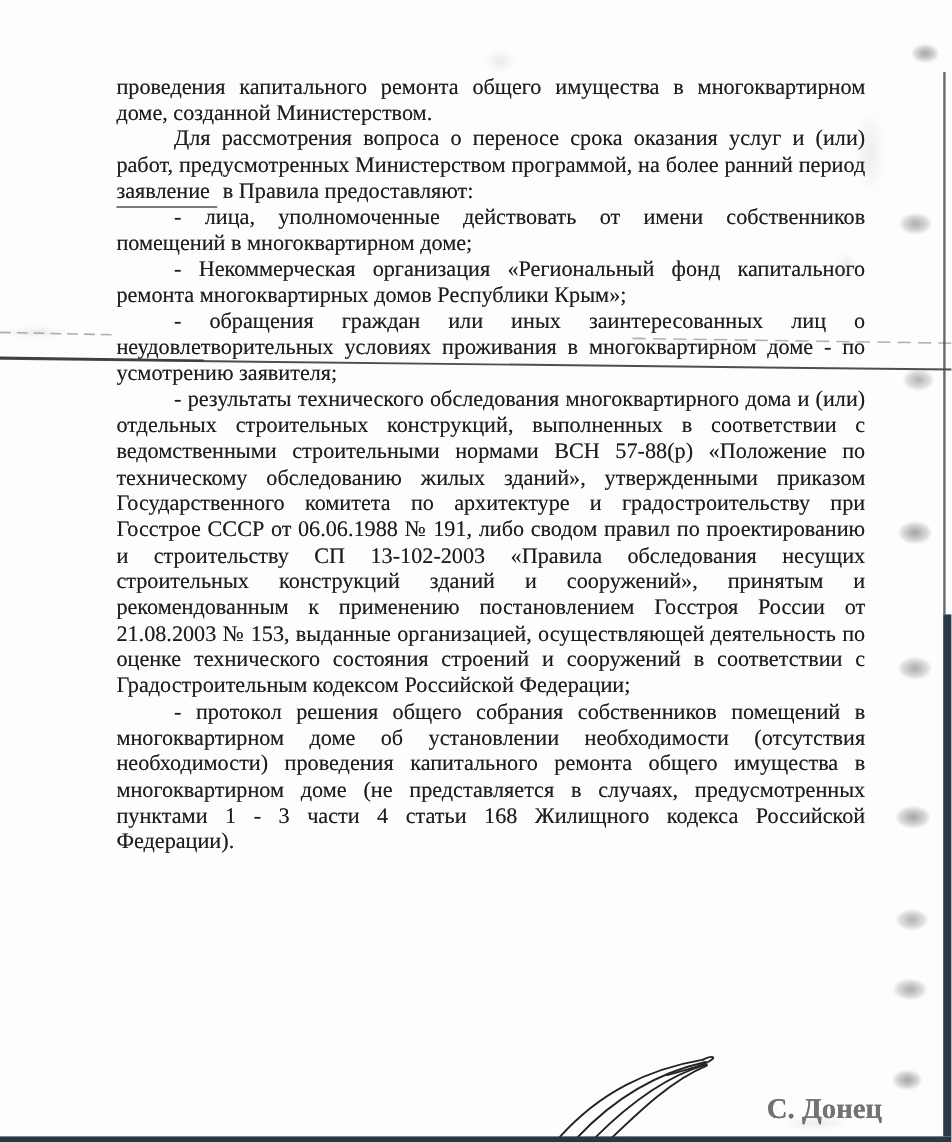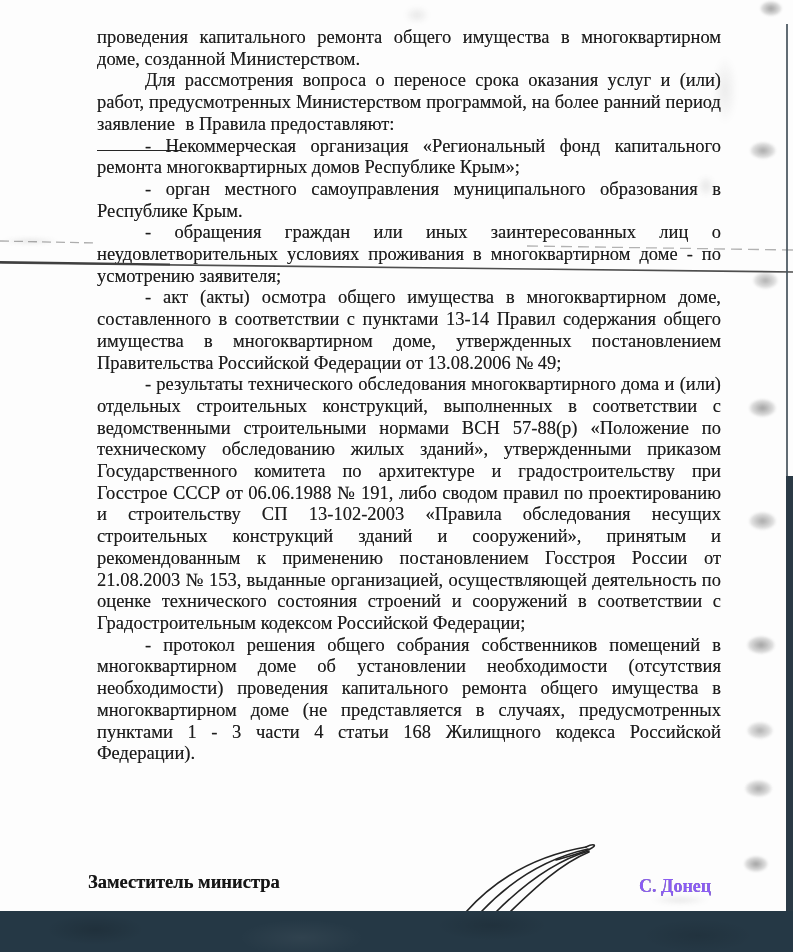--- a/index.html
+++ b/index.html
@@ -1,40 +1,40 @@
 <!DOCTYPE html>
 <html><head>
 <meta charset="utf-8">
 <style>
   html,body{margin:0;padding:0;}
   body{
     width:793px;height:952px;position:relative;overflow:hidden;
     background:#fdfdfd;
     font-family:"Liberation Serif","DejaVu Serif",serif;
   }
-  .page{position:absolute;inset:0;width:793px;height:673px;}
+  .page{position:absolute;inset:0;width:793px;height:673px;margin-top:36px;}
   
   .doc-text{
     position:absolute;left:97px;top:27px;width:624px;
     font-size:18.5px;line-height:21.7px;color:#1d1d1d;
     text-align:justify;
     text-shadow:0 0 .4px rgba(20,20,20,.55);
   }
   .para{margin:0;text-indent:48px;}
   .para.noindent{text-indent:0;}
-  .u{border-bottom:1.6px solid #262626;padding-right:6px;padding-bottom:16px;}
+  .u{border-bottom:1.6px solid #262626;padding-right:6px;padding-bottom:2px;}
   
   .sig-title{
     position:absolute;left:88px;top:872px;
     font-size:18.5px;font-weight:bold;color:#161616;
     text-shadow:0 0 .4px rgba(20,20,20,.6);
   }
   .sig-name{
     position:absolute;left:639px;top:876px;
-    font-size:18px;font-weight:bold;color:#8b5cf6;
+    font-size:24px;font-weight:bold;color:#737373;
     text-shadow:0 0 .4px rgba(20,20,20,.6);
   }
   
   .overlay{position:absolute;left:0;top:0;width:793px;height:952px;pointer-events:none;}
   
   .blob{
     position:absolute;border-radius:50%;
     background:radial-gradient(ellipse at center, rgba(75,75,75,.85) 0%, rgba(110,110,110,.4) 55%, rgba(130,130,130,0) 78%);
     filter:blur(1px);
   }
@@ -58,29 +58,27 @@
   }
 </style>
 </head>
 <body>
 
 <div class="page">
 
   <div class="doc-text">
     <p class="para noindent">проведения капитального ремонта общего имущества в многоквартирном доме, созданной Министерством.</p>
     <p class="para"><span>Для рассмотрения вопроса о переносе срока оказания услуг и (или) работ, предусмотренных Министерством программой, на более ранний период </span><span class="u">заявление</span><span> в Правила предоставляют:</span></p>
-    <p class="para">- Некоммерческая организация «Региональный фонд капитального ремонта многоквартирных домов Республике Крым»;</p>
-    <p class="para">- орган местного самоуправления муниципального образования в Республике Крым.</p>
+    <p class="para">- лица, уполномоченные действовать от имени собственников помещений в многоквартирном доме;</p>
+    <p class="para">- Некоммерческая организация «Региональный фонд капитального ремонта многоквартирных домов Республики Крым»;</p>
     <p class="para">- обращения граждан или иных заинтересованных лиц о неудовлетворительных условиях проживания в многоквартирном доме - по усмотрению заявителя;</p>
-    <p class="para">- акт (акты) осмотра общего имущества в многоквартирном доме, составленного в соответствии с пунктами 13-14 Правил содержания общего имущества в многоквартирном доме, утвержденных постановлением Правительства Российской Федерации от 13.08.2006 № 49;</p>
     <p class="para">- результаты технического обследования многоквартирного дома и (или) отдельных строительных конструкций, выполненных в соответствии с ведомственными строительными нормами ВСН 57-88(р) «Положение по техническому обследованию жилых зданий», утвержденными приказом Государственного комитета по архитектуре и градостроительству при Госстрое СССР от 06.06.1988 № 191, либо сводом правил по проектированию и строительству СП 13-102-2003 «Правила обследования несущих строительных конструкций зданий и сооружений», принятым и рекомендованным к применению постановлением Госстроя России от 21.08.2003 № 153, выданные организацией, осуществляющей деятельность по оценке технического состояния строений и сооружений в соответствии с Градостроительным кодексом Российской Федерации;</p>
     <p class="para">- протокол решения общего собрания собственников помещений в многоквартирном доме об установлении необходимости (отсутствия необходимости) проведения капитального ремонта общего имущества в многоквартирном доме (не представляется в случаях, предусмотренных пунктами 1 - 3 части 4 статьи 168 Жилищного кодекса Российской Федерации).</p>
   </div>
 
-  <div class="sig-title">Заместитель министра</div>
   <div class="sig-name">С. Донец</div>
 
   <svg class="overlay" viewBox="0 0 793 952" xmlns="http://www.w3.org/2000/svg">
     <g>
       <line x1="0" y1="241" x2="97" y2="243" stroke="#9a9a9a" stroke-width="1.3" stroke-dasharray="9 5" opacity="0.8"></line>
       <line x1="527" y1="246" x2="793" y2="250" stroke="#9a9a9a" stroke-width="1.3" stroke-dasharray="11 6" opacity="0.75"></line>
       <line x1="-2" y1="263" x2="795" y2="272" stroke="#4e4e4e" stroke-width="1.6"></line>
       <line x1="-2" y1="262" x2="170" y2="264.5" stroke="#3f3f3f" stroke-width="2"></line>
     </g>
     <g fill="none" stroke="#242424" stroke-width="1.6" stroke-linecap="round">

